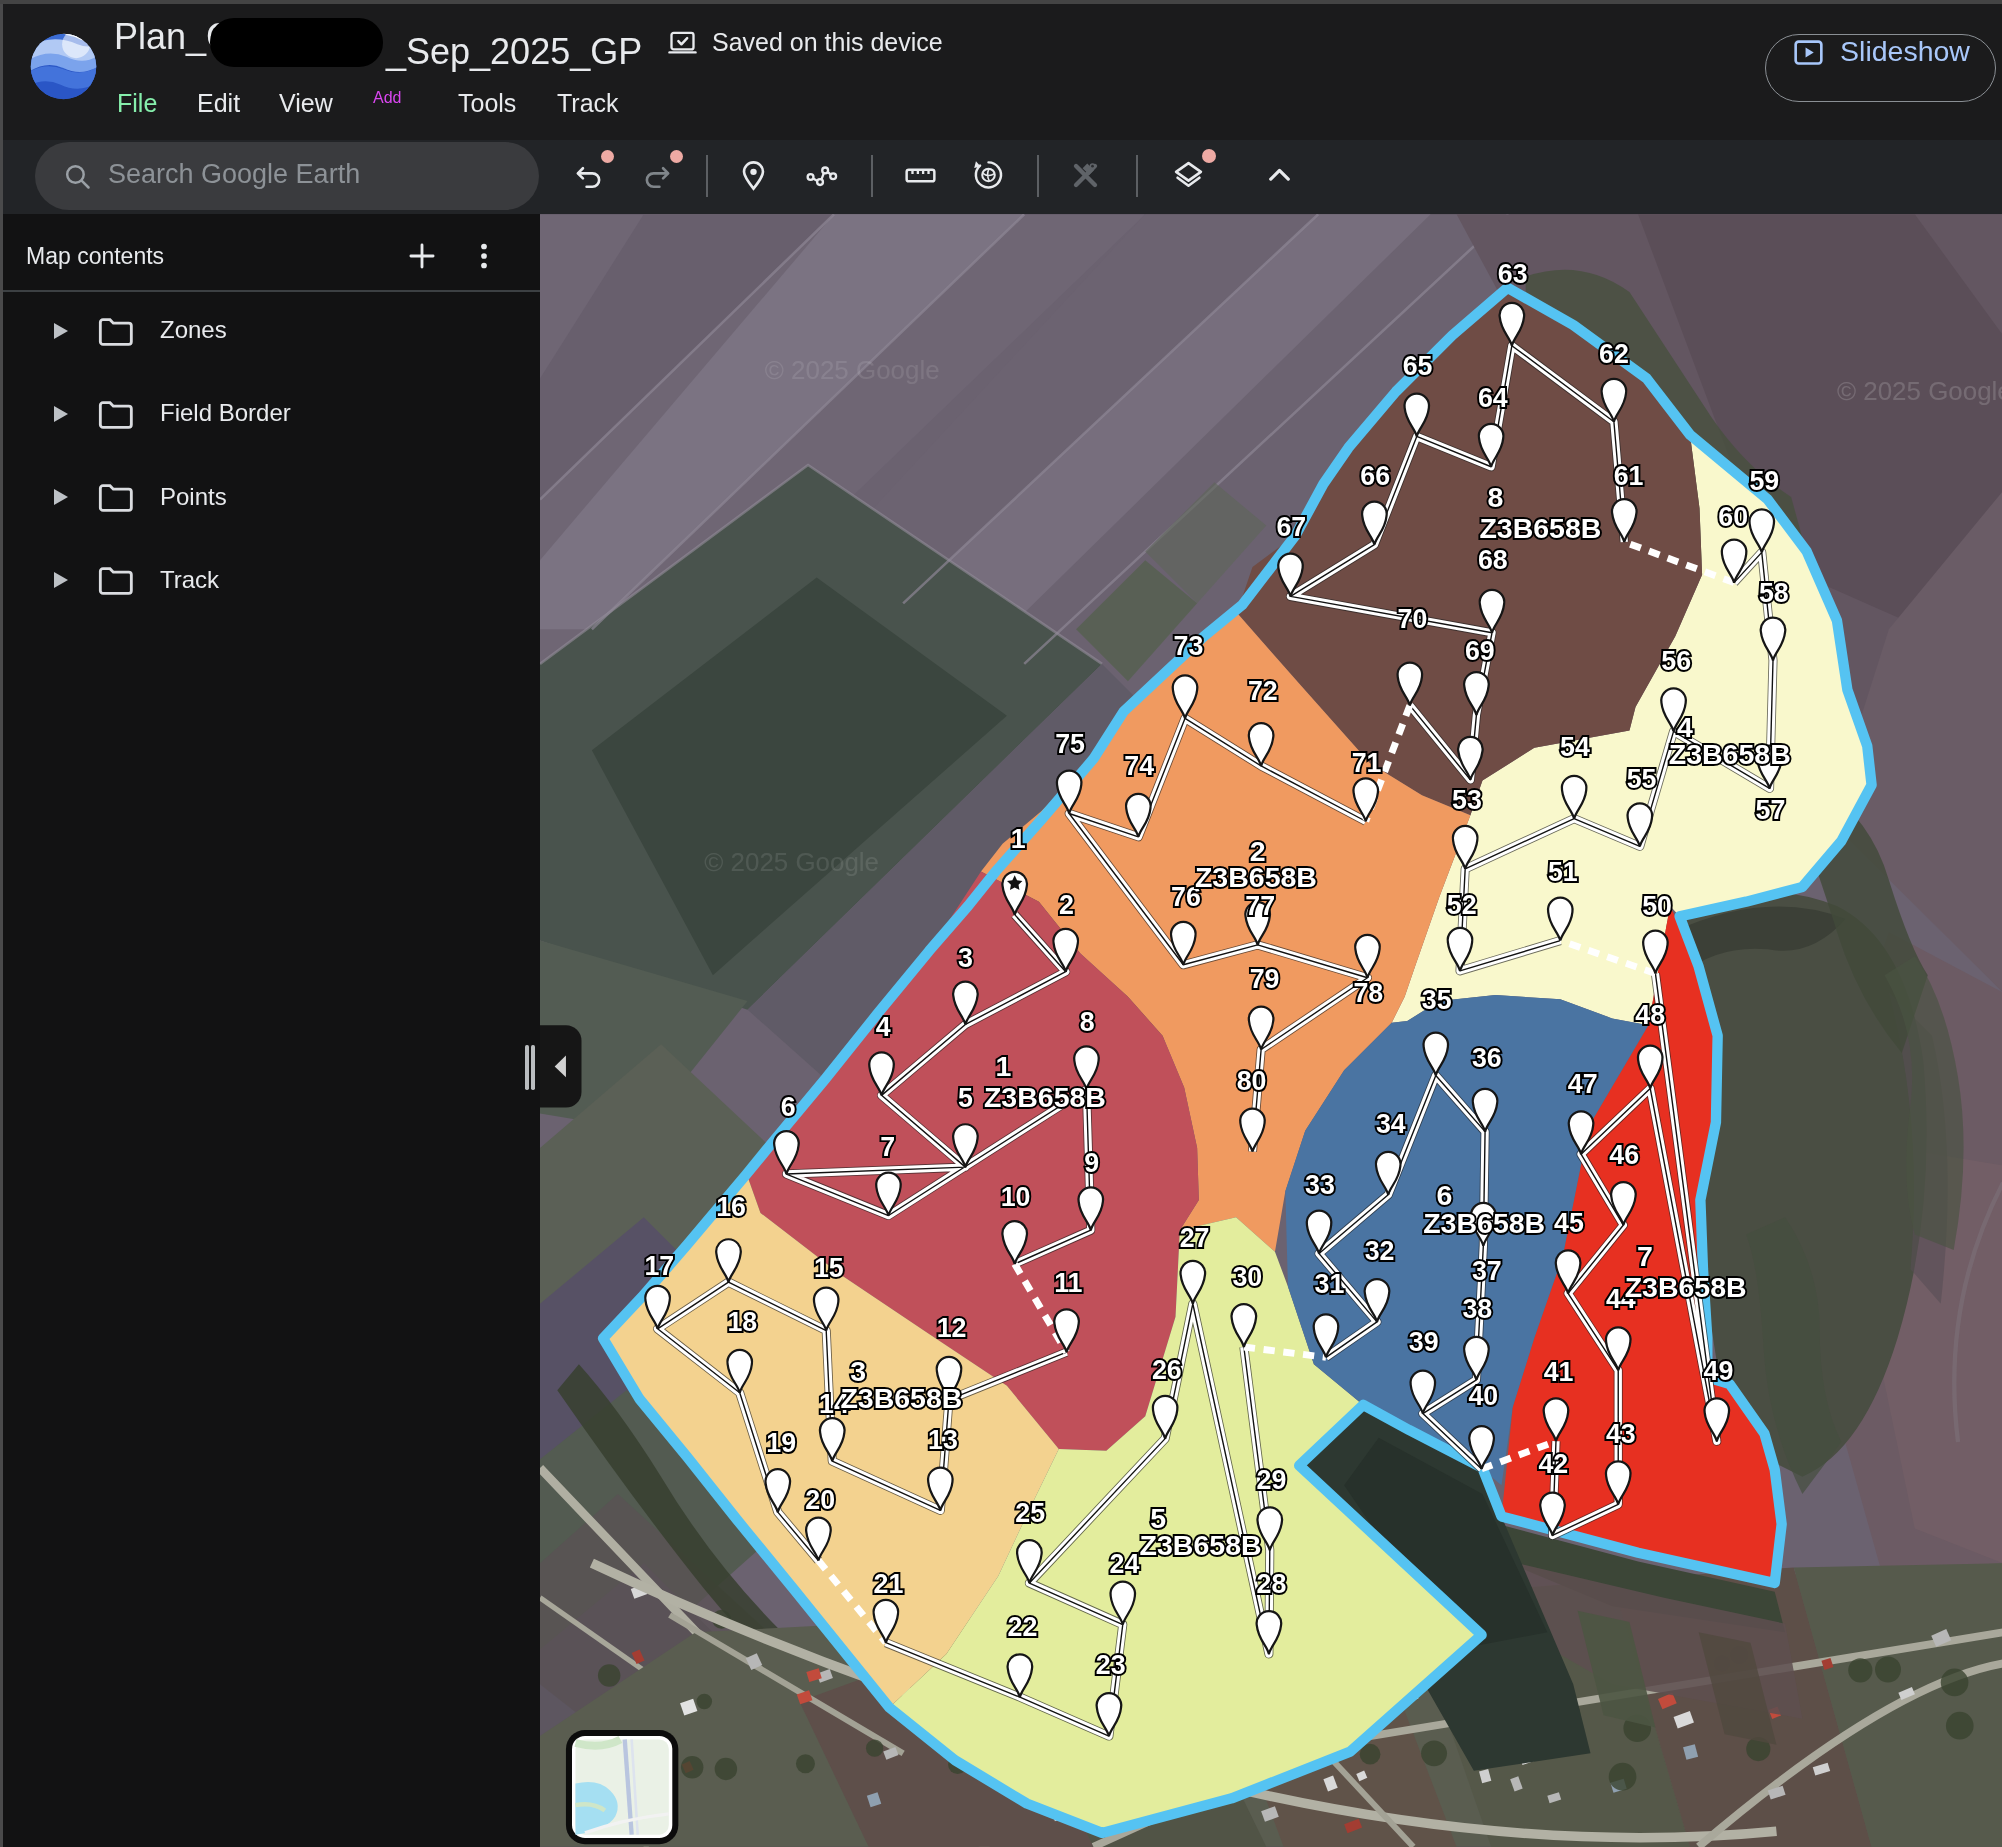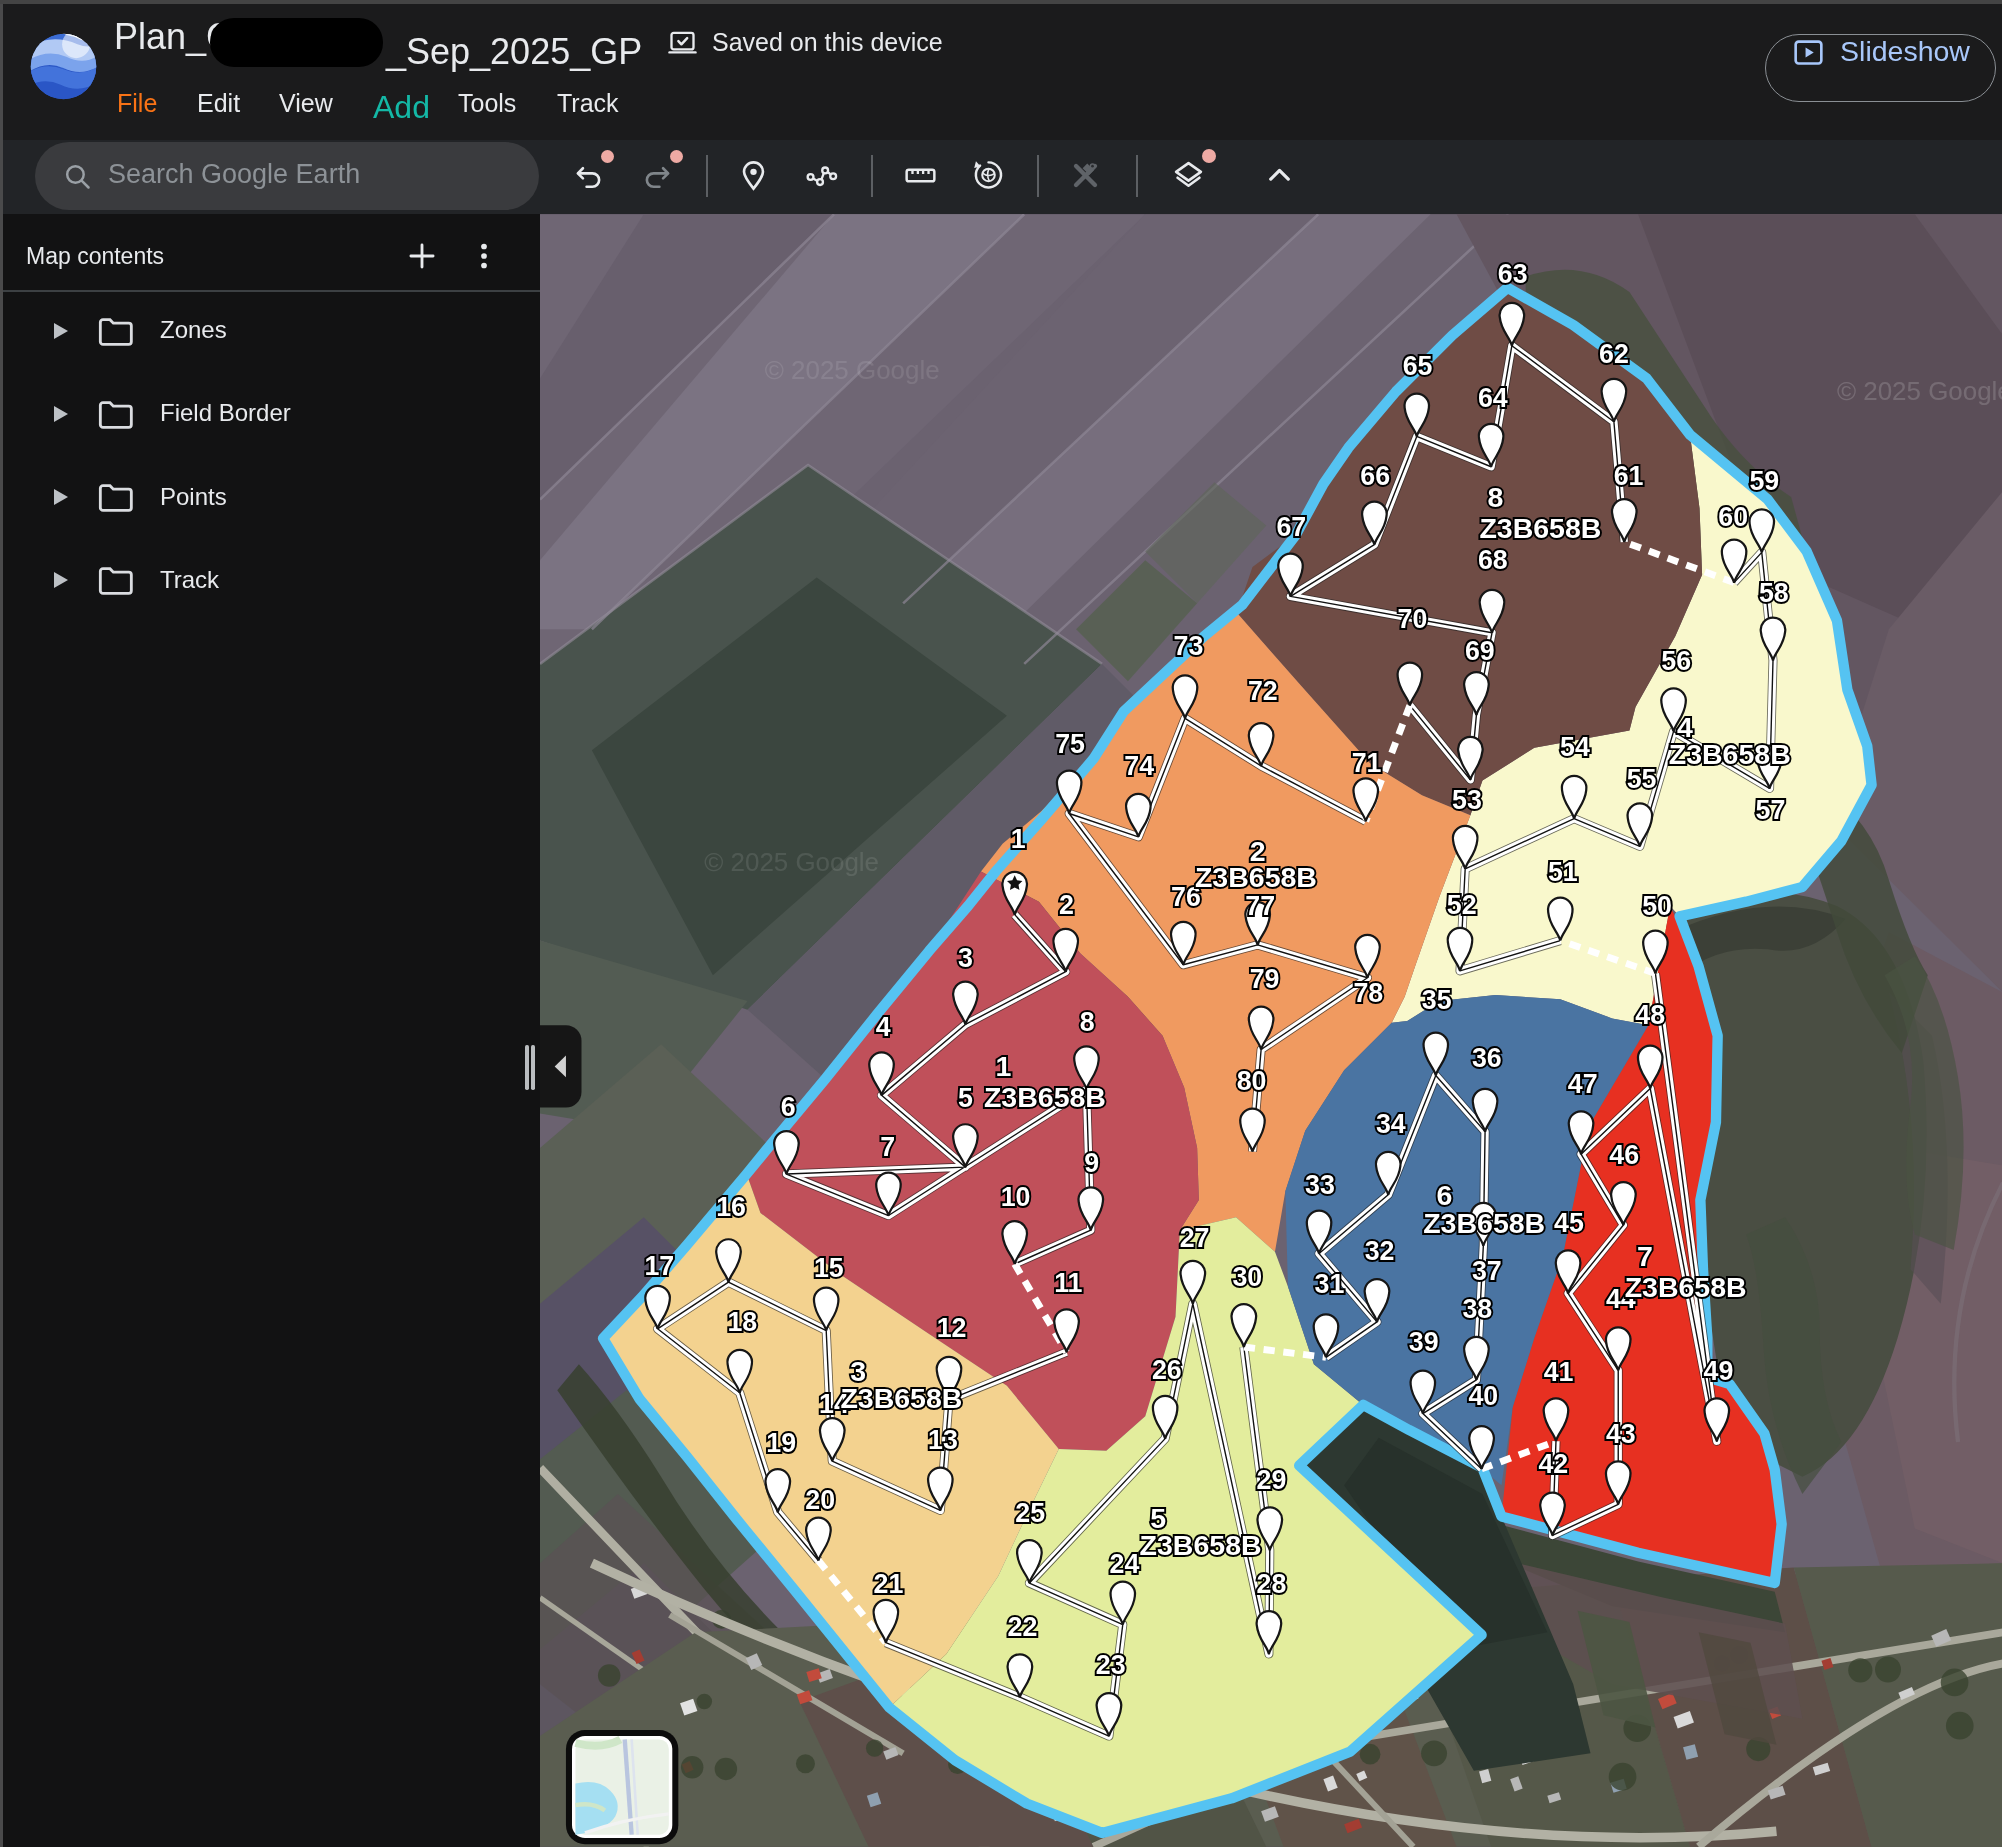--- a/index.html
+++ b/index.html
@@ -36,24 +36,24 @@
   </svg>
 <div class="abs" style="left:114px;top:16.4px;font-size:36px;color:#e8eaed">Plan_C</div>
 <div class="abs" style="left:210px;top:18px;width:173px;height:49px;border-radius:24px;background:#000"></div>
 <div class="abs" style="left:386px;top:31px;font-size:36px;color:#e8eaed">_Sep_2025_GP</div>
 <svg style="position:absolute;left:666px;top:26px" width="33" height="33" viewBox="0 0 24 24">
     <rect x="4" y="5" width="16" height="12" rx="1.6" fill="none" stroke="#e8eaed" stroke-width="1.7"></rect>
     <path d="M2.5,19.2 h19" stroke="#e8eaed" stroke-width="1.7" stroke-linecap="round"></path>
     <path d="M9,11 l2.2,2.3 L15.4,8.8" stroke="#e8eaed" stroke-width="1.8" fill="none" stroke-linecap="round" stroke-linejoin="round"></path>
   </svg>
 <div class="abs" style="left:712px;top:28px;font-size:25px;color:#e8eaed">Saved on this device</div>
-<div class="abs" style="left:117px;top:89px;font-size:25px;color:#f97316">File</div>
+<div class="abs" style="left:117px;top:89px;font-size:25px;color:#86efac">File</div>
 <div class="abs" style="left:197px;top:89px;font-size:25px;color:#e8eaed">Edit</div>
 <div class="abs" style="left:279px;top:89px;font-size:25px;color:#e8eaed">View</div>
-<div class="abs" style="left:373px;top:89px;font-size:32px;color:#14b8a6">Add</div>
+<div class="abs" style="left:373px;top:89px;font-size:16px;color:#d946ef">Add</div>
 <div class="abs" style="left:458px;top:89px;font-size:25px;color:#e8eaed">Tools</div>
 <div class="abs" style="left:557px;top:89px;font-size:25px;color:#e8eaed">Track</div>
 
 <div class="abs" style="left:1765px;top:34px;width:229px;height:66px;border:1.7px solid #8a8f94;border-radius:35px;display:flex;align-items:flex-start;justify-content:center;gap:14px">
   <svg width="35" height="35" viewBox="0 0 24 24" style="flex:0 0 auto">
       <rect x="3.2" y="4.5" width="17.6" height="15" rx="2" fill="none" stroke="#a8c7fa" stroke-width="1.8"></rect>
       <path d="M10,8.6 L15.6,12 L10,15.4 Z" fill="#a8c7fa"></path>
     </svg>
   <span style="font-size:28.5px;color:#a8c7fa">Slideshow</span>
 </div>

